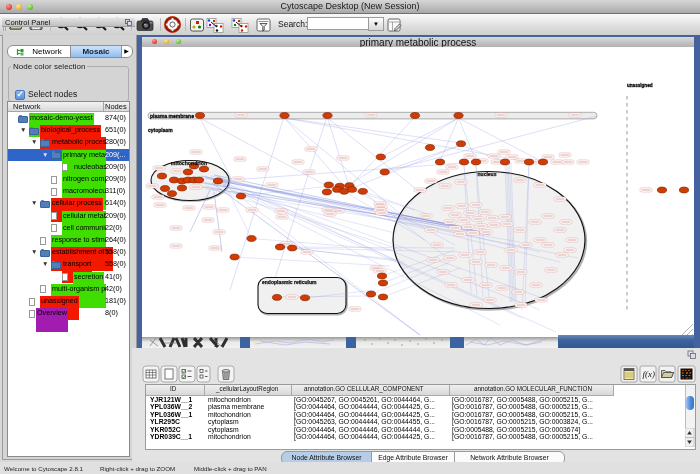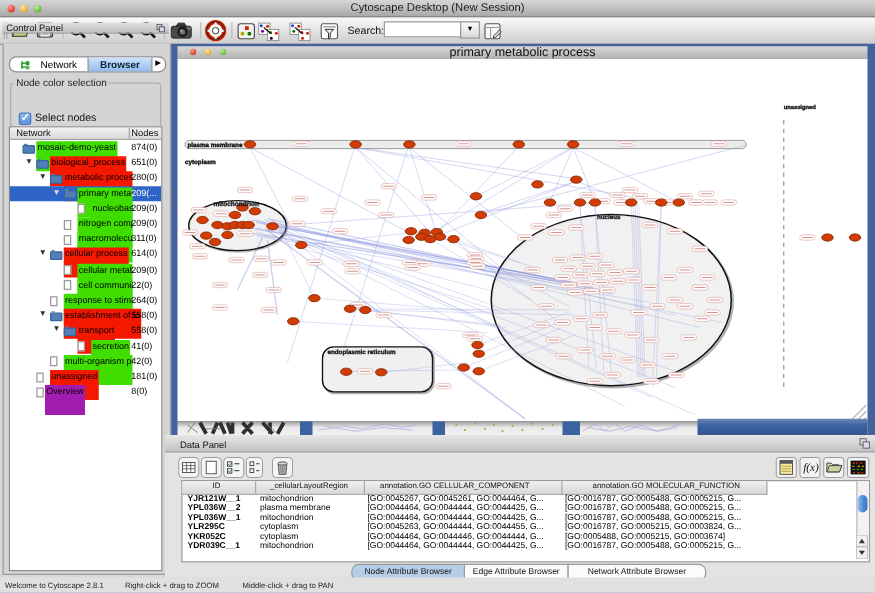--- a/index.html
+++ b/index.html
@@ -184,21 +184,21 @@
         <rect x="2.5" y="2.5" width="4" height="4" fill="#dde" stroke="#556" stroke-width="0.8"></rect>
       </svg>
  </div>
  <div id="cptabs" class="abs">
    <svg style="position:absolute;left:8px;top:2px" width="8" height="8" viewBox="0 0 8 8">
         <path d="M1.5 1v6M1.5 2.5h3M1.5 5.5h3" stroke="#2a9a2a" stroke-width="1.2" fill="none"></path>
         <rect x="4.5" y="1" width="3" height="3" fill="#2a9a2a"></rect>
         <rect x="4.5" y="4.5" width="3" height="3" fill="#55bb55"></rect>
       </svg>
    <span class="seg" style="left:16px;width:46px">Network</span>
-   <span class="seg" id="mosaicseg">Browser</span>
+   <span class="seg" id="mosaicseg">Mosaic</span>
    <span class="seg" style="left:113px;width:11px;font-size:6px">▶</span>
  </div>
  <div id="groupbox" class="abs"></div>
  <div id="gblabel" class="abs">Node color selection</div>
  <div id="checkbox" class="abs"></div>
  <div id="cklabel" class="abs">Select nodes</div>
  <div id="tree" class="abs">
   <div id="treehead">
         <span style="position:absolute;left:5px">Network</span>
         <span style="position:absolute;left:97px">Nodes</span>
@@ -734,23 +734,20 @@
    <circle cx="410" cy="341" r="0.8"></circle>
         <circle cx="418" cy="344" r="0.8"></circle>
         <circle cx="426" cy="339" r="0.8"></circle>
    <circle cx="434" cy="343" r="0.8"></circle>
         <circle cx="442" cy="340" r="0.8"></circle>
   </g>
  </svg>
  <div class="abs" style="left:558px;top:335px;width:136px;height:13px;background:linear-gradient(#6e87b4,#3c62a0 40%,#35578f)"></div>
 
  <div id="dpanel" class="abs"></div>
- <div id="dphead" class="abs">
-      <span>Data Panel</span>
-    </div>
  <svg class="abs" style="left:132px;top:348px" width="568" height="114" viewBox="0 0 568 114">
 
   <rect x="556" y="3" width="5" height="5" fill="none" stroke="#667" stroke-width="0.8"></rect>
   <rect x="558.5" y="5.5" width="5" height="5" fill="#dde" stroke="#667" stroke-width="0.8"></rect>
 
   <g>
    <rect x="11" y="18" width="16" height="16" rx="3" fill="#f4f4f4" stroke="#9b9b9b" stroke-width="0.8"></rect>
    <rect x="29" y="18" width="16" height="16" rx="3" fill="#f4f4f4" stroke="#9b9b9b" stroke-width="0.8"></rect>
    <rect x="47" y="18" width="16" height="16" rx="3" fill="#f4f4f4" stroke="#9b9b9b" stroke-width="0.8"></rect>
    <rect x="65" y="18" width="13" height="16" rx="3" fill="#f4f4f4" stroke="#9b9b9b" stroke-width="0.8"></rect>

